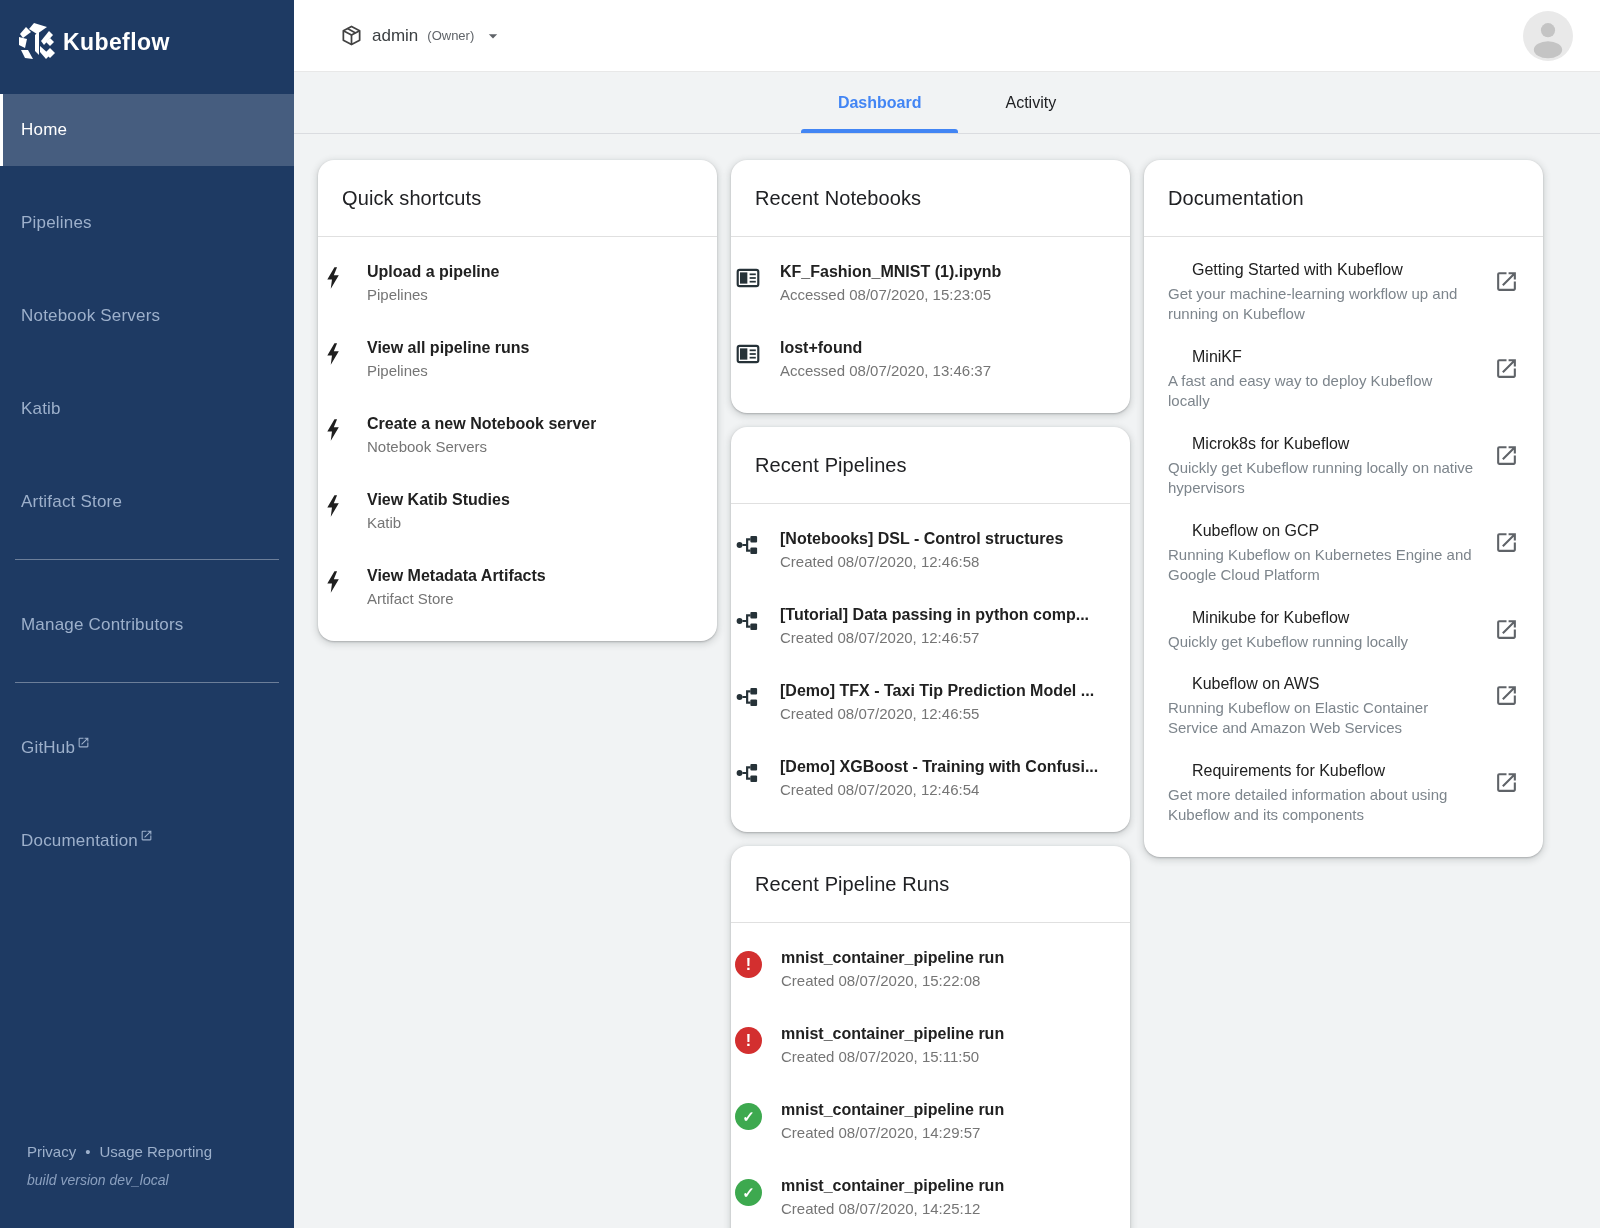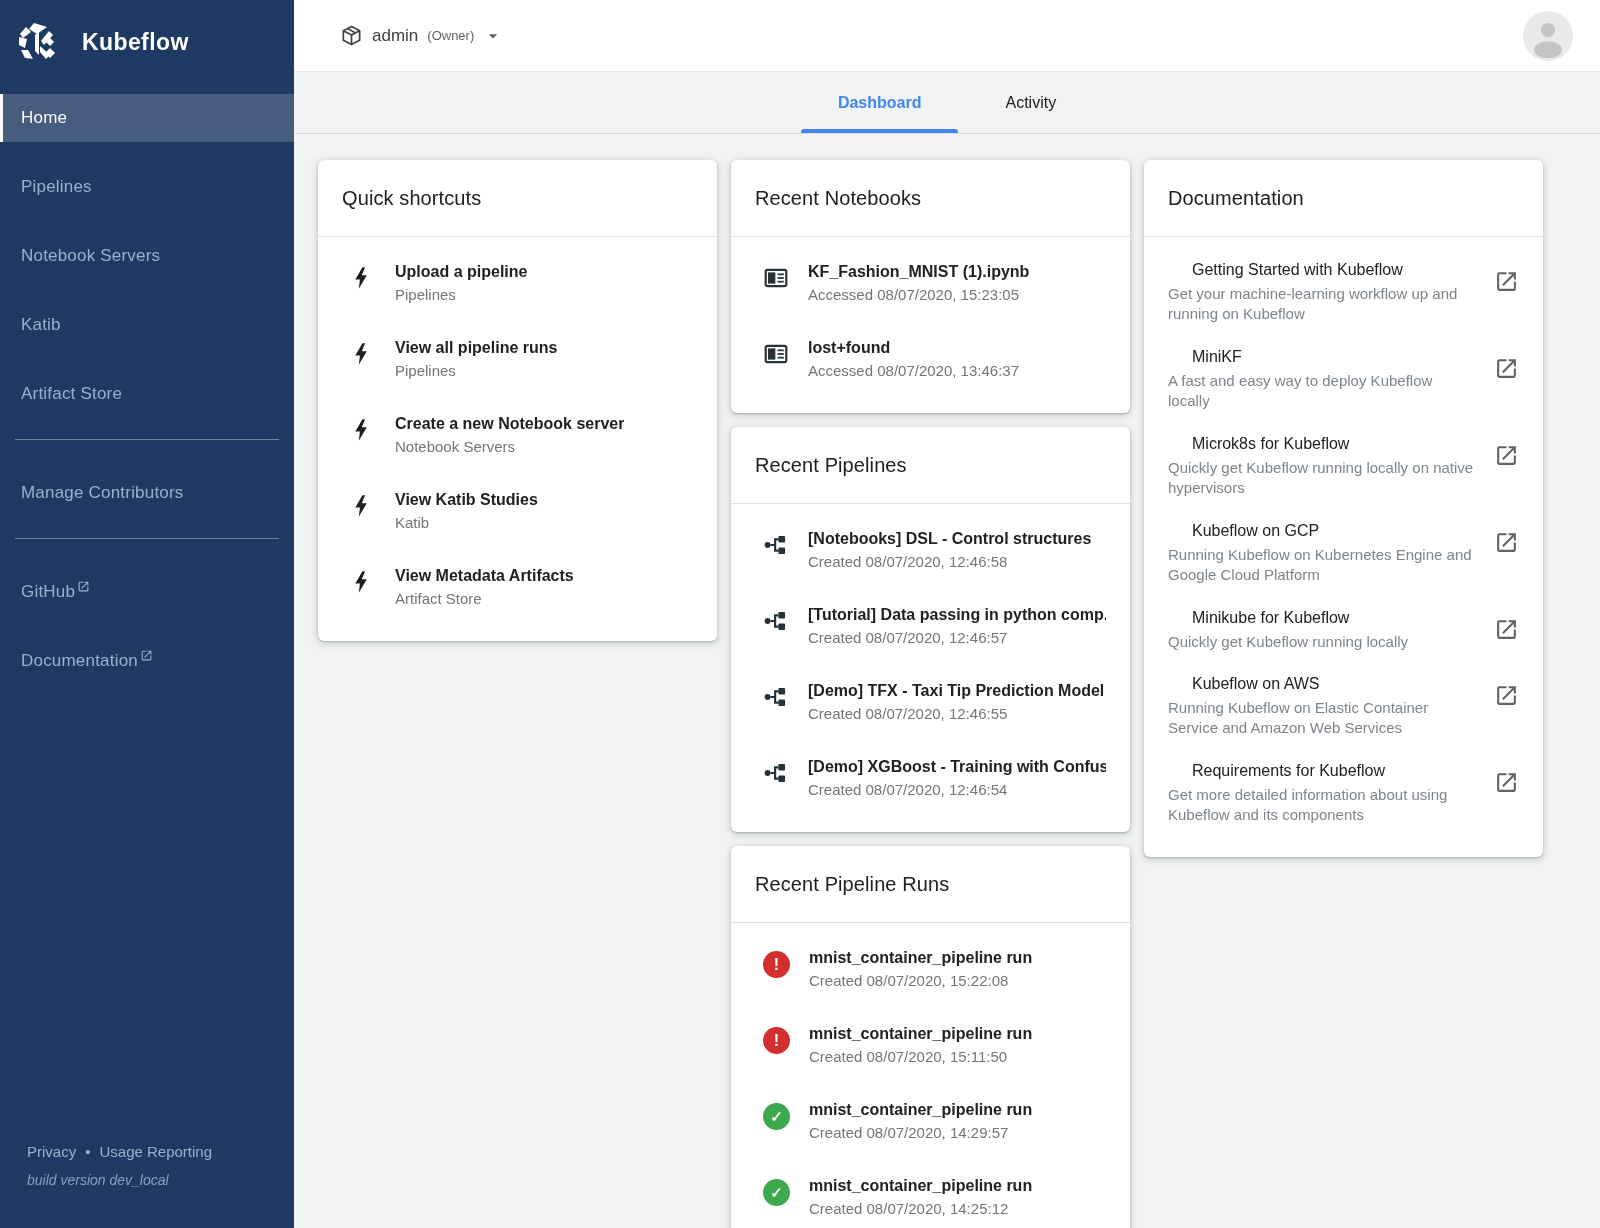--- a/index.html
+++ b/index.html
@@ -11,28 +11,28 @@
     display:flex;
   }
   
   .sidebar {
     width:294px; min-width:294px; height:1228px;
     background:#1e3a63;
     position:relative;
     color:#9db0cb;
   }
   .sidebar-header {
-    height:84px; display:flex; align-items:center; gap:24px;
+    height:84px; display:flex; align-items:center; gap:5px;
     padding-left:18px;
   }
   .logo-mark { width:40px; height:40px; }
   .logo-text { color:#fff; font-size:23px; font-weight:bold; letter-spacing:.4px; }
   .nav { margin-top:10px; }
   .nav-item {
-    height:48px; display:flex; align-items:center;
+    height:72px; display:flex; align-items:center;
     padding-left:21px; font-size:17px; letter-spacing:.2px;
     margin-bottom:21px; cursor:pointer; color:#9db0cb;
   }
   .nav-item.active {
     background:rgba(255,255,255,.18);
     border-left:3px solid #fff; padding-left:18px;
     color:#fff;
   }
   .nav-divider {
     border:none; border-top:1px solid rgba(255,255,255,.35);
@@ -71,31 +71,31 @@
   .tab.active::after {
     content:""; position:absolute; left:5px; right:5px; bottom:0;
     height:4px; background:#4285f4; border-radius:3px 3px 0 0;
   }
   .content {
     flex:1; display:flex; gap:14px; padding:26px 0 0 24px;
     align-items:flex-start; overflow:hidden;
   }
   .col { width:399px; min-width:399px; display:flex; flex-direction:column; gap:14px; }
   .card {
-    background:#fff; border-radius:6px;
+    background:#fff; border-radius:16px;
     box-shadow:0 1px 2px 0 rgba(60,64,67,.30), 0 2px 6px 2px rgba(60,64,67,.15);
   }
   .card-header {
     padding:27px 24px 26px 24px; font-size:20px; color:#202124;
     border-bottom:1px solid #e0e0e0; letter-spacing:.1px;
   }
   .card-list { padding:8px 0 16px 0; }
   .list-item {
     display:flex; align-items:flex-start; gap:19px;
-    padding:18px 24px 18px 32px; cursor:pointer;
+    padding:18px 24px 18px 4px; cursor:pointer;
   }
   .item-icon { width:26px; height:26px; flex:none; margin-top:2px; }
   .item-text { min-width:0; }
   .item-title {
     font-size:16px; font-weight:bold; color:#212121;
     white-space:nowrap; overflow:hidden;
   }
   .item-sub { margin-top:5px; font-size:15px; color:#757575; }
   .status-icon {
     width:27px; height:27px; border-radius:50%; flex:none; margin-top:2px;

